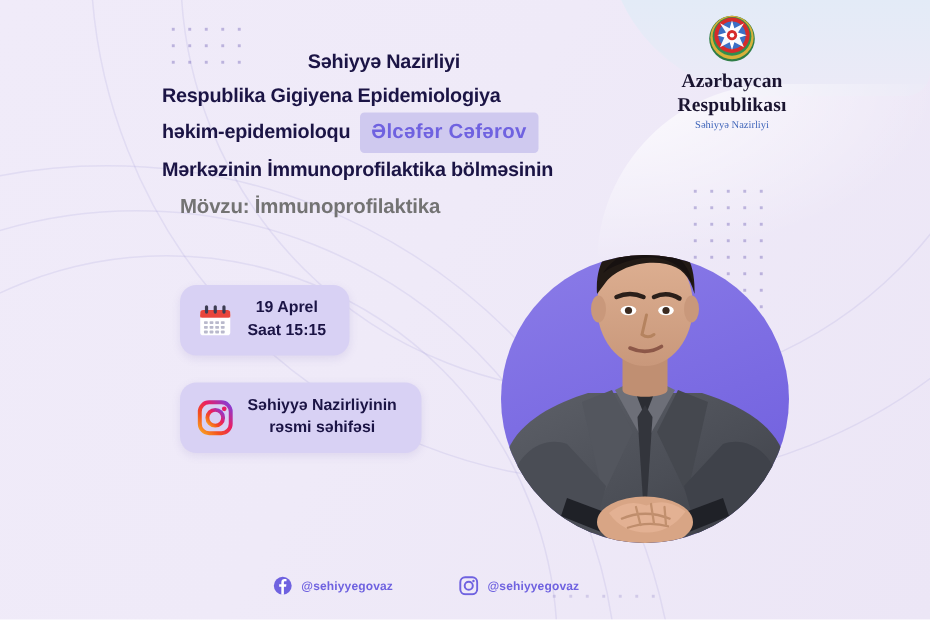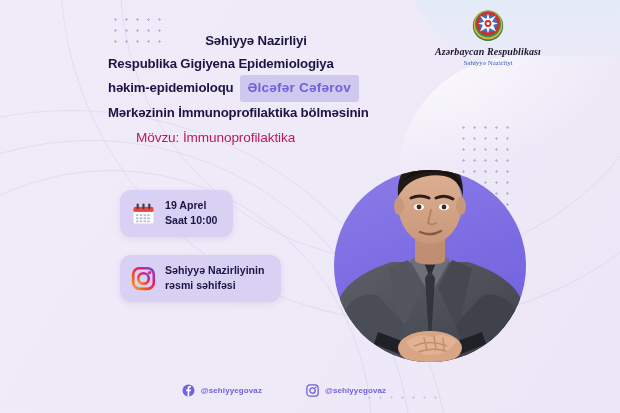--- a/index.html
+++ b/index.html
@@ -97,27 +97,26 @@
     width: 128px;
     text-align: center;
   }
   .emblem {
     width: 38px;
     height: 38px;
     margin: 0 auto 2px auto;
     display: block;
   }
   .logo-line1 {
-    font-size: 10px;
+    font-size: 13px;
     font-weight: bold;
     color: #1a1430;
     letter-spacing: 0.1px;
     line-height: 1.25;
     font-family: "Liberation Serif", serif;
-    font-style: italic;
   }
   .logo-line2 {
     font-size: 7px;
     color: #3d63b8;
     line-height: 1.3;
     font-family: "Liberation Serif", serif;
   }
 
   
   .headline {
@@ -141,39 +140,40 @@
     font-weight: bold;
     font-size: 13.6px;
     padding: 1px 8px 2px 8px;
     border-radius: 3px;
     margin-left: 6px;
     letter-spacing: 0.2px;
   }
 
   .topic {
     position: absolute;
-    left: 136px;
+    left: 120px;
     top: 130px;
-    color: #be185d;
-    font-weight: normal;
+    color: #737373;
+    font-weight: bold;
     font-size: 13.6px;
     letter-spacing: -0.1px;
     white-space: nowrap;
   }
 
   
   .info-card {
     position: absolute;
     display: flex;
     align-items: center;
     gap: 9px;
     background: #d8d1f4;
     border-radius: 11px;
     padding: 8px 16px 8px 11px;
     box-shadow: 0 2px 6px rgba(110, 95, 180, 0.13);
+    text-align: center;
   }
   .card-date { left: 120px; top: 190px; }
   .card-instagram { left: 120px; top: 255px; }
 
   .card-text {
     color: #1b1445;
     font-weight: bold;
     font-size: 10.6px;
     line-height: 1.45;
     white-space: nowrap;
@@ -370,21 +370,21 @@
         <rect x="20" y="26" width="4" height="3" rx="0.7"></rect>
         <rect x="26" y="26" width="4" height="3" rx="0.7"></rect>
         <rect x="8" y="31" width="4" height="3" rx="0.7"></rect>
         <rect x="14" y="31" width="4" height="3" rx="0.7"></rect>
         <rect x="20" y="31" width="4" height="3" rx="0.7"></rect>
         <rect x="26" y="31" width="4" height="3" rx="0.7"></rect>
       </g>
     </svg>
     <div class="card-text">
       <div>19 Aprel</div>
-      <div>Saat 10:00</div>
+      <div>Saat 15:15</div>
     </div>
   </div>
 
   <div class="info-card card-instagram">
     <svg class="icon-instagram" viewBox="0 0 40 40">
       <defs>
         <linearGradient id="igGrad" x1="0" y1="1" x2="1" y2="0">
           <stop offset="0%" stop-color="#f9a825"></stop>
           <stop offset="30%" stop-color="#f4511e"></stop>
           <stop offset="60%" stop-color="#e91e63"></stop>

